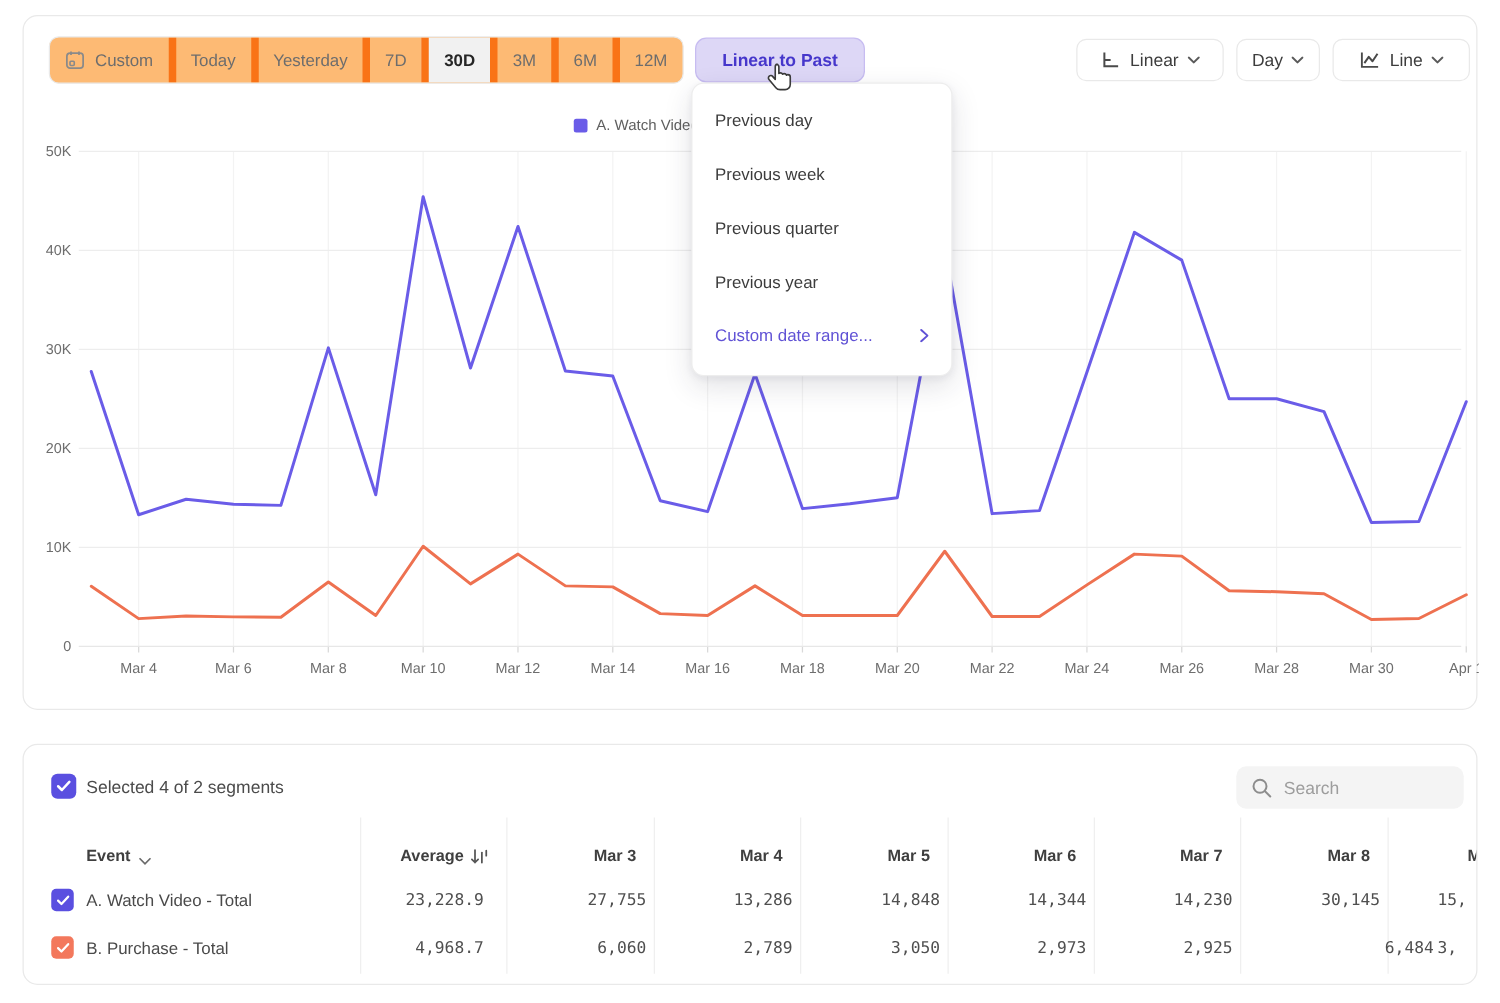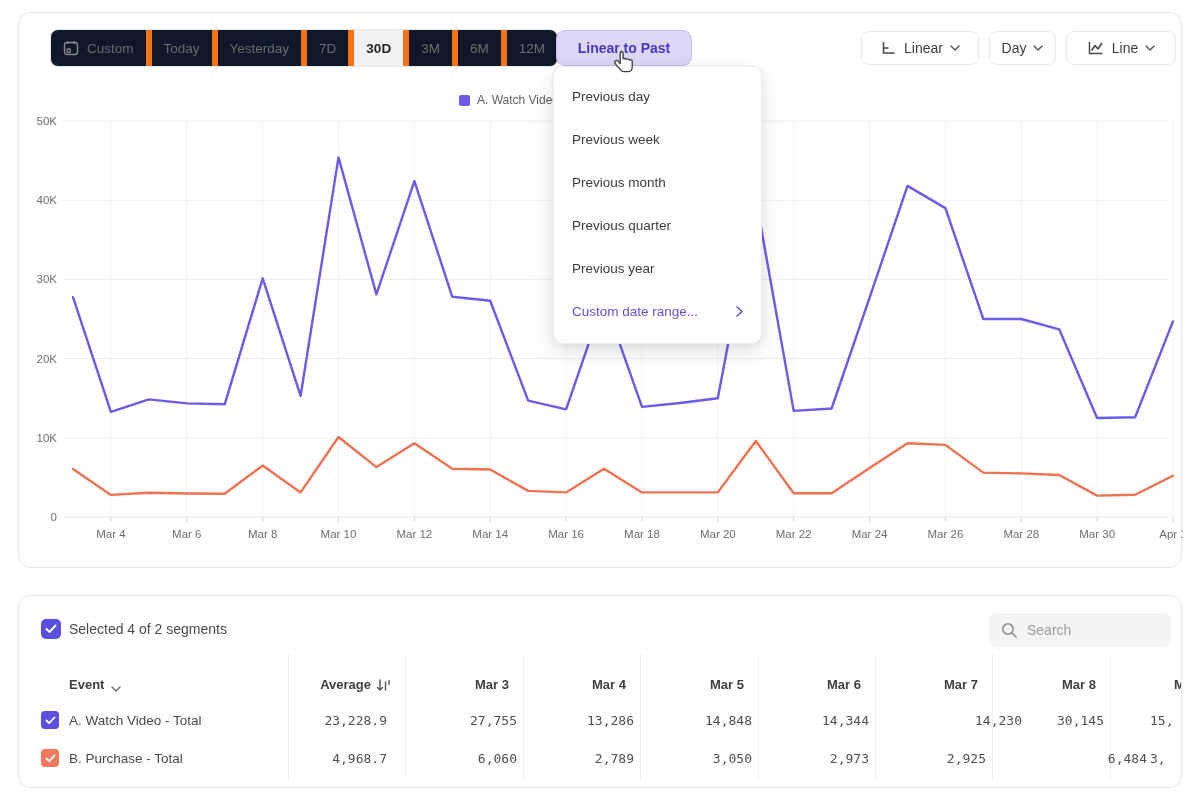--- a/index.html
+++ b/index.html
@@ -5,21 +5,21 @@
   * { margin:0; padding:0; box-sizing:border-box; }
   html,body { width:1200px; height:802px; background:#ffffff;
     font-family:"Liberation Sans", sans-serif; position:relative; overflow:hidden; }
 
   .card { position:absolute; background:#fff; border:1px solid #e9e9e9; border-radius:12px; }
   #chart-card { left:18px; top:12px; width:1164px; height:556px; }
   #table-card { left:18px; top:595px; width:1164px; height:193px; overflow:hidden; }
 
   
   .seg-control { position:absolute; left:20px; top:16px; height:38px; display:flex;
-    border:1px solid #e9e9e9; border-radius:8px; overflow:hidden; background:#0f172a;margin-left:11px; }
+    border:1px solid #e9e9e9; border-radius:8px; overflow:hidden; background:#fdba74; }
   .seg-item { display:flex; align-items:center; gap:8px; padding:0 12px; font-size:13.5px;
     color:#6d6d6d; border-left:6px solid #f97316; cursor:pointer; white-space:nowrap; }
   .seg-item:first-child { border-left:none; }
   .seg-item.selected { background:#f1f1f1; color:#262626; font-weight:700; }
 
   .compare-btn { position:absolute; left:537px; top:17px; width:136px; height:36px;
     background:#ddd7f6; border:1.5px solid #c7bcf1; border-radius:9px;
     color:#4637cb; font-size:14px; font-weight:700; display:flex; align-items:center;
     justify-content:center; cursor:pointer; }
 
@@ -211,21 +211,20 @@
     <span>Line</span>
     <svg class="icon-svg" width="10" height="6" viewBox="0 0 10 6">
       <path d="M1 1 l4 4 4-4" fill="none" stroke="#5a5a5a" stroke-width="1.5" stroke-linecap="round"></path>
     </svg>
   </div>
 </div>
 
 <div class="menu">
   <div class="menu-item">Previous day</div>
   <div class="menu-item">Previous week</div>
-  <div class="menu-item">Previous month</div>
   <div class="menu-item">Previous quarter</div>
   <div class="menu-item">Previous year</div>
   <div class="menu-item accent">
     <span>Custom date range...</span>
     <svg width="7" height="11" viewBox="0 0 7 11">
       <path d="M1 1 l5 4.5 -5 4.5" fill="none" stroke="#6052d5" stroke-width="1.6" stroke-linecap="round" stroke-linejoin="round"></path>
     </svg>
   </div>
 </div>
 
@@ -288,21 +287,21 @@
       <svg width="11" height="9" viewBox="0 0 12 10">
         <path d="M1.5 5 l3 3 L10.5 1.5" fill="none" stroke="#fff" stroke-width="2" stroke-linecap="round" stroke-linejoin="round"></path>
       </svg>
     </div>
     <div class="row-label" style="left:50px;top:117px;">A. Watch Video - Total</div>
     <div class="num" style="left:269px;top:117px;width:99px;">23,228.9</div>
     <div class="num" style="left:386px;top:117px;width:112px;">27,755</div>
     <div class="num" style="left:504px;top:117px;width:111px;">13,286</div>
     <div class="num" style="left:621px;top:117px;width:112px;">14,848</div>
     <div class="num" style="left:739px;top:117px;width:111px;">14,344</div>
-    <div class="num" style="left:892px;top:117px;width:111px;">14,230</div>
+    <div class="num" style="left:856px;top:117px;width:111px;">14,230</div>
     <div class="num" style="left:973px;top:117px;width:112px;">30,145</div>
     <div class="num" style="left:1131px;top:117px;width:30px;text-align:left;">15,</div>
   </div>
 
   <div>
     <div class="checkbox cb-sm" style="position: absolute; left: 22px; top: 153px; background-color: rgb(243, 120, 92);">
       <svg width="11" height="9" viewBox="0 0 12 10">
         <path d="M1.5 5 l3 3 L10.5 1.5" fill="none" stroke="#fff" stroke-width="2" stroke-linecap="round" stroke-linejoin="round"></path>
       </svg>
     </div>

